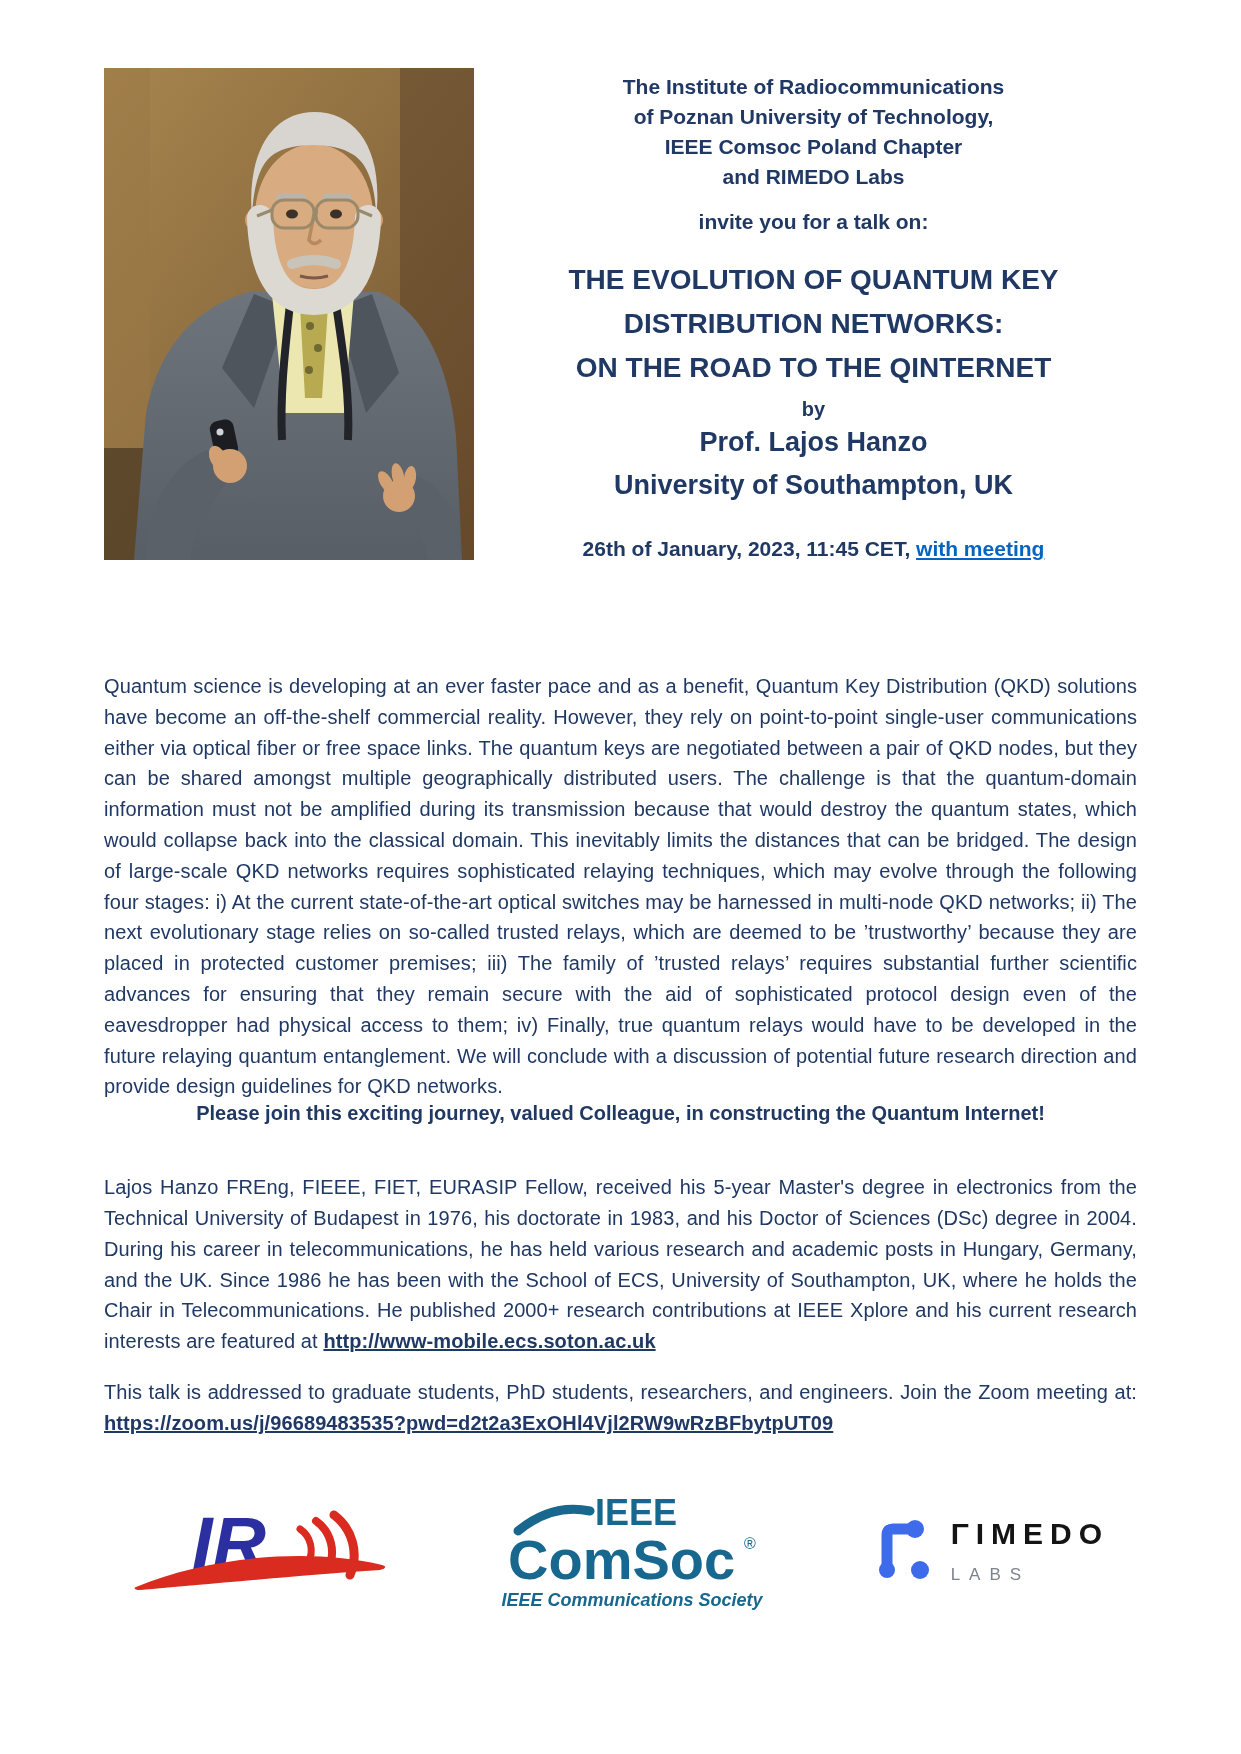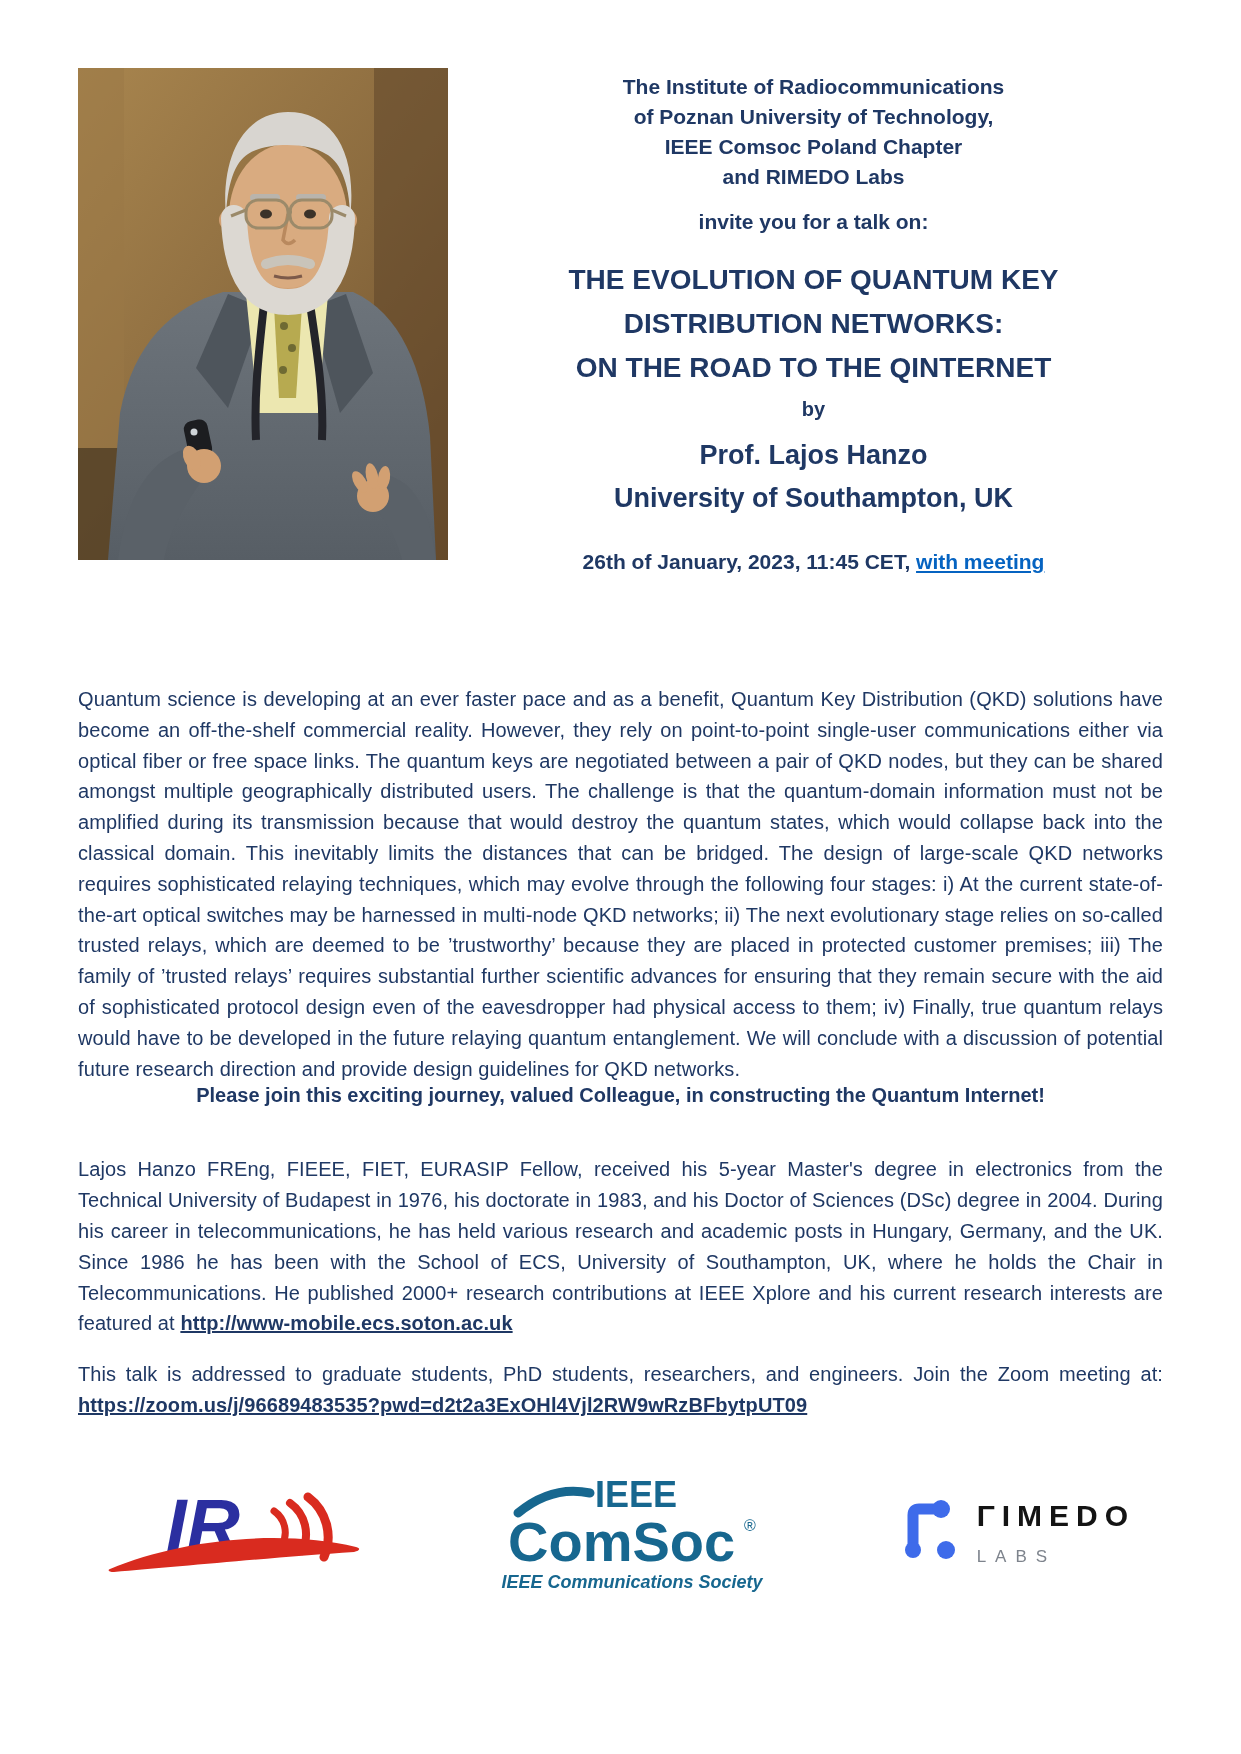--- a/index.html
+++ b/index.html
@@ -1,49 +1,49 @@
 <!DOCTYPE html>
 <html><head>
 <meta charset="utf-8">
 <style>
   * { margin: 0; padding: 0; box-sizing: border-box; }
   body { background: #ffffff; font-family: "Liberation Sans", sans-serif; }
   .page {
     width: 1241px; height: 1754px; background: #ffffff;
-    padding: 0 78px; position: relative; overflow: hidden;
+    padding: 0 104px; position: relative; overflow: hidden;
     color: #1F3864;
   }
   .top-row { display: flex; gap: 16px; padding-top: 68px; }
   .photo-wrap { width: 370px; height: 492px; flex: none; overflow: hidden; }
   .photo-wrap svg { display: block; }
   .head-block { flex: 1; text-align: center; padding-top: 4px; }
   .org-line { font-size: 21px; line-height: 30px; font-weight: 600; }
   .invite-line { font-size: 21px; font-weight: 600; margin-top: 18px; }
   .title-line { font-size: 28px; line-height: 44px; font-weight: 700; }
   .title-block { margin-top: 24px; }
   .by-line { font-size: 20px; font-weight: 600; margin-top: 8px; }
   .speaker-line { font-size: 27px; line-height: 43px; font-weight: 700; }
-  .speaker-block { margin-top: 13px; }
+  .speaker-block { margin-top: 0; }
   .date-line { font-size: 21px; font-weight: 600; margin-top: 30px; }
   a.link-blue { color: #0563C1; text-decoration: underline; cursor: pointer; }
   a.link-navy { color: #1F3864; text-decoration: underline; cursor: pointer; font-weight: 600; }
   .para {
     font-size: 20px; line-height: 30.8px; text-align: justify; text-align-last: left;
     color: #1F3864; letter-spacing: 0.1px;
   }
   .abstract { margin-top: 110px; }
   .cta { text-align: center; font-size: 20px; font-weight: 700; }
   .bio { margin-top: 47px; }
   .closing { margin-top: 20px; }
   .logos-row {
     margin-top: 50px; display: flex; justify-content: space-between;
     align-items: center; padding: 0 28px;
   }
   .logo-box { display: flex; align-items: flex-start; justify-content: center; }
-  .rimedo-box { display: flex; align-items: flex-start; gap: 14px; }
+  .rimedo-box { display: flex; align-items: center; gap: 14px; }
   .rimedo-text .word {
     font-size: 30px; font-weight: 700; color: #141414; letter-spacing: 7px;
     font-family: "Liberation Sans", sans-serif;
   }
   .rimedo-text .sub {
     font-size: 17px; font-weight: 400; color: #7d838c; letter-spacing: 9px; margin-top: 14px;
   }
 </style>
 </head>
 <body>

